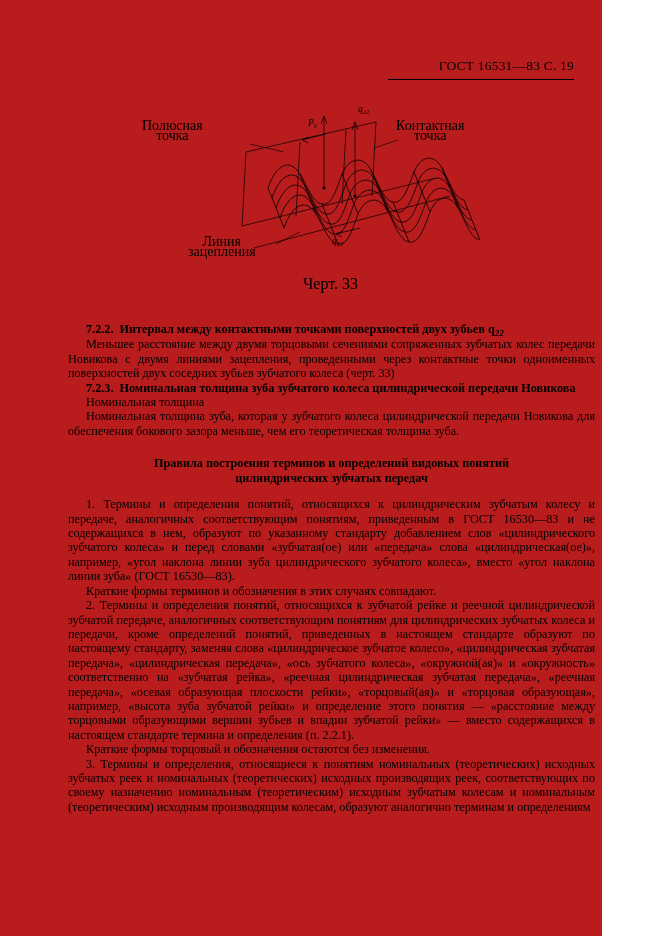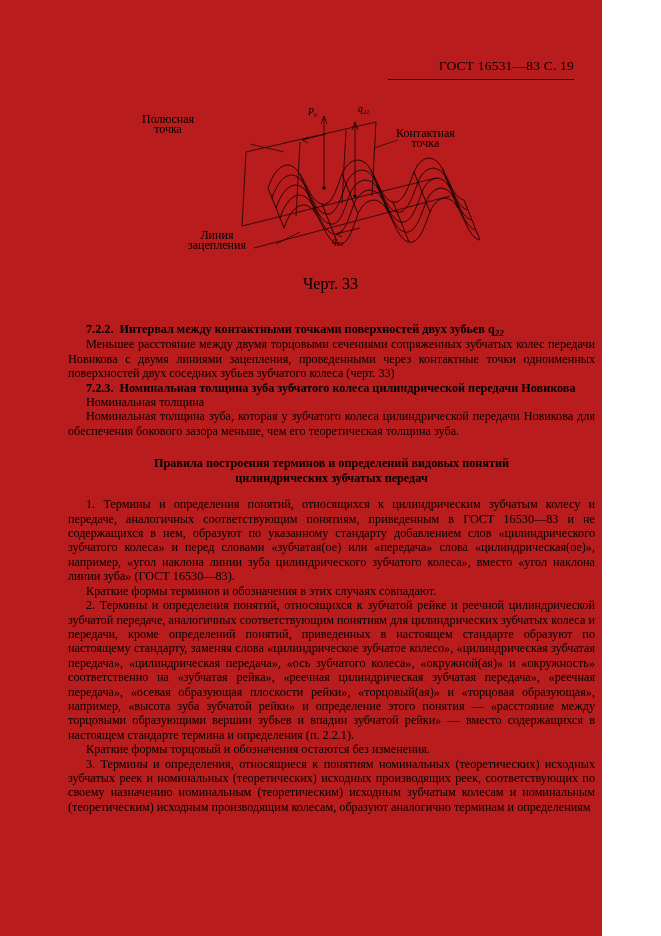--- a/index.html
+++ b/index.html
@@ -84,24 +84,25 @@
   sub {
     font-size: 9px;
     vertical-align: baseline;
     position: relative;
     top: 3px;
   }
   
   .fig-label {
     position: absolute;
     font-family: "Liberation Serif", serif;
-    font-size: 12px;
+    font-size: 14px;
     line-height: 10px;
     color: #000;
     white-space: pre-line;
+    margin-top: 7px;
   }
   .fig-italic {
     position: absolute;
     font-family: "Liberation Serif", serif;
     font-style: italic;
     font-size: 9.5px;
     color: #000;
   }
 </style>
 </head>
@@ -157,25 +158,25 @@
         <path d="M186 142 L193 139 M186 142 L192 145" stroke-width="0.7"></path>
       </g>
       <g fill="#000">
         <circle cx="174" cy="96" r="1.6"></circle>
         <circle cx="205" cy="104" r="1.6"></circle>
       </g>
     </svg>
 
     <div class="fig-label" style="left:-8px; top:22px; text-align:center;">Полюсная
 точка</div>
-    <div class="fig-label" style="left:246px; top:36px; text-align:center;">Контактная
+    <div class="fig-label" style="left:246px; top:22px; text-align:center;">Контактная
 точка</div>
     <div class="fig-label" style="left:38px; top:138px; text-align:center;">Линия
 зацепления</div>
-    <div class="fig-italic" style="left:158px; top:15px;">P₀</div>
+    <div class="fig-italic" style="left:158px; top:26px;">P₀</div>
     <div class="fig-italic" style="left:208px; top:12px;">q₂₂</div>
     <div class="fig-italic" style="left:182px; top:144px;">q₂₂</div>
   </div>
 
   <div class="figure-caption">Черт. 33</div>
 
   <div class="body">
 
     <p class="sub-head">
       <span>7.2.2.</span>&nbsp;

